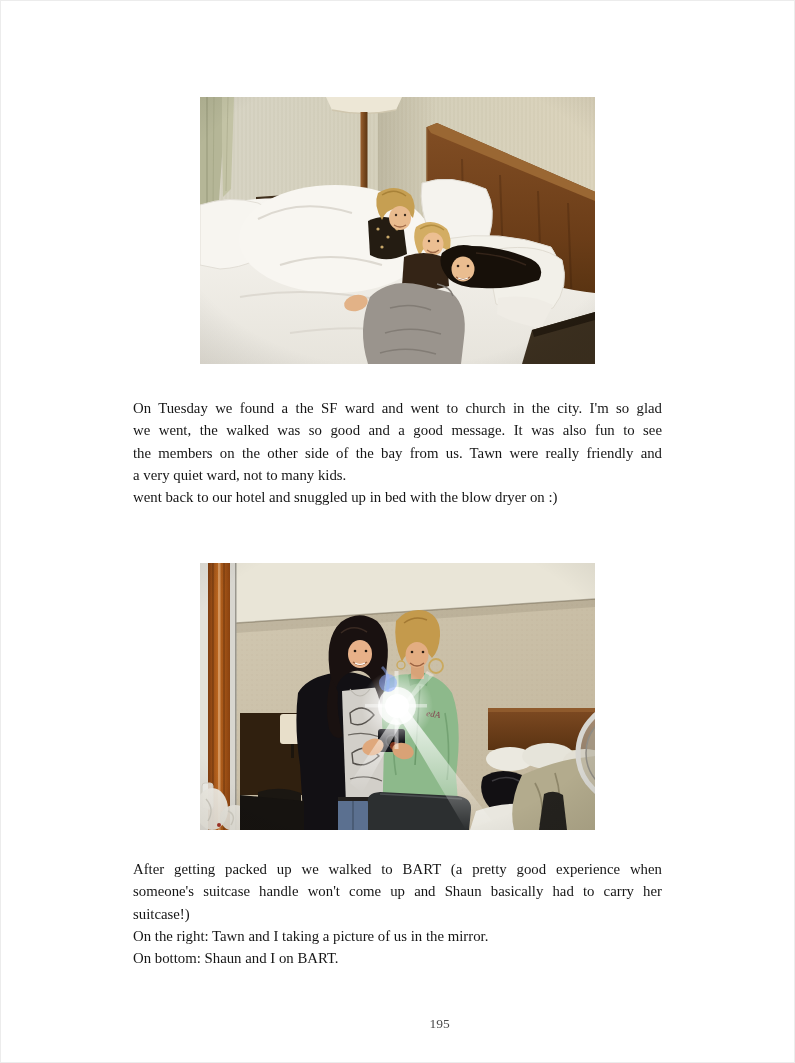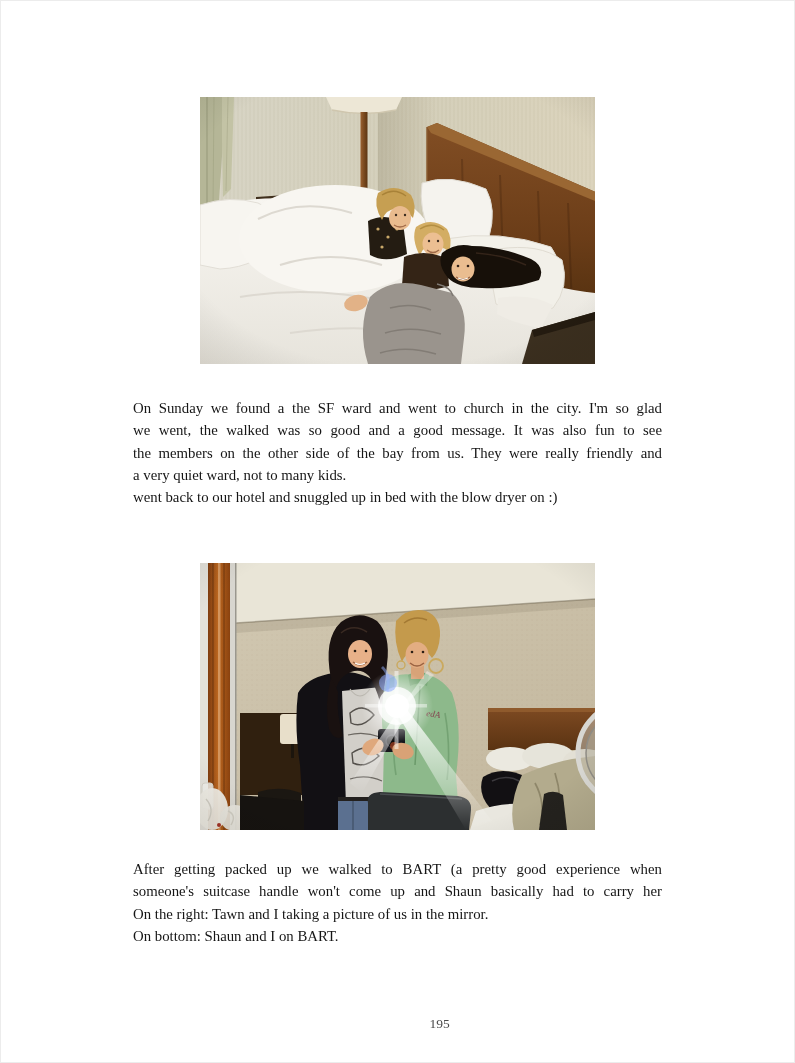--- a/index.html
+++ b/index.html
@@ -147,23 +147,23 @@
         <path d="M298,201 Q330,196 353,208 L341,231 Q315,227 297,217 Z" fill="#efece5"></path>
         <polygon points="332,233 395,215 395,267 322,267" fill="#3b2f1f"></polygon>
         <polygon points="332,233 395,215 395,223 334,240" fill="#241b10"></polygon>
       </g>
 
       <rect x="0" y="0" width="395" height="267" fill="url(#p1vig)"></rect>
     </svg>
   </figure>
 
   <div class="textblock tb1">
-    <p class="line">On Sunday we found a the SF ward and went to church in the city. I'm so glad</p>
+    <p class="line">On Tuesday we found a the SF ward and went to church in the city. I'm so glad</p>
     <p class="line">we went, the walked was so good and a good message. It was also fun to see</p>
-    <p class="line">the members on the other side of the bay from us. They were really friendly and</p>
+    <p class="line">the members on the other side of the bay from us. Tawn were really friendly and</p>
     <p class="line last">a very quiet ward, not to many kids.</p>
     <p class="line last">went back to our hotel and snuggled up in bed with the blow dryer on :)</p>
   </div>
 
   <figure class="photo photo2" role="img" aria-label="Two women taking a self-portrait in a hotel room mirror with a bright camera flash">
     <svg viewBox="0 0 395 267" preserveAspectRatio="none">
       <defs>
         <linearGradient id="p2wall" x1="0" y1="0" x2="1" y2="1">
           <stop offset="0" stop-color="#d2c9b3"></stop>
             <stop offset="1" stop-color="#c2b69c"></stop>
@@ -313,19 +313,20 @@
         <polygon points="40,232 104,238 104,267 40,267" fill="#161310"></polygon>
       </g>
 
       <rect x="0" y="0" width="395" height="267" fill="url(#p2vig)"></rect>
     </svg>
   </figure>
 
   <div class="textblock tb2">
     <p class="line">After getting packed up we walked to BART (a pretty good experience when</p>
     <p class="line">someone's suitcase handle won't come up and Shaun basically had to carry her</p>
+    <p class="line last">suitcase!)</p>
     <p class="line last">On the right: Tawn and I taking a picture of us in the mirror.</p>
     <p class="line last">On bottom: Shaun and I on BART.</p>
   </div>
 
   <div class="page-number">195</div>
 
 </div>
 
 </body></html>

